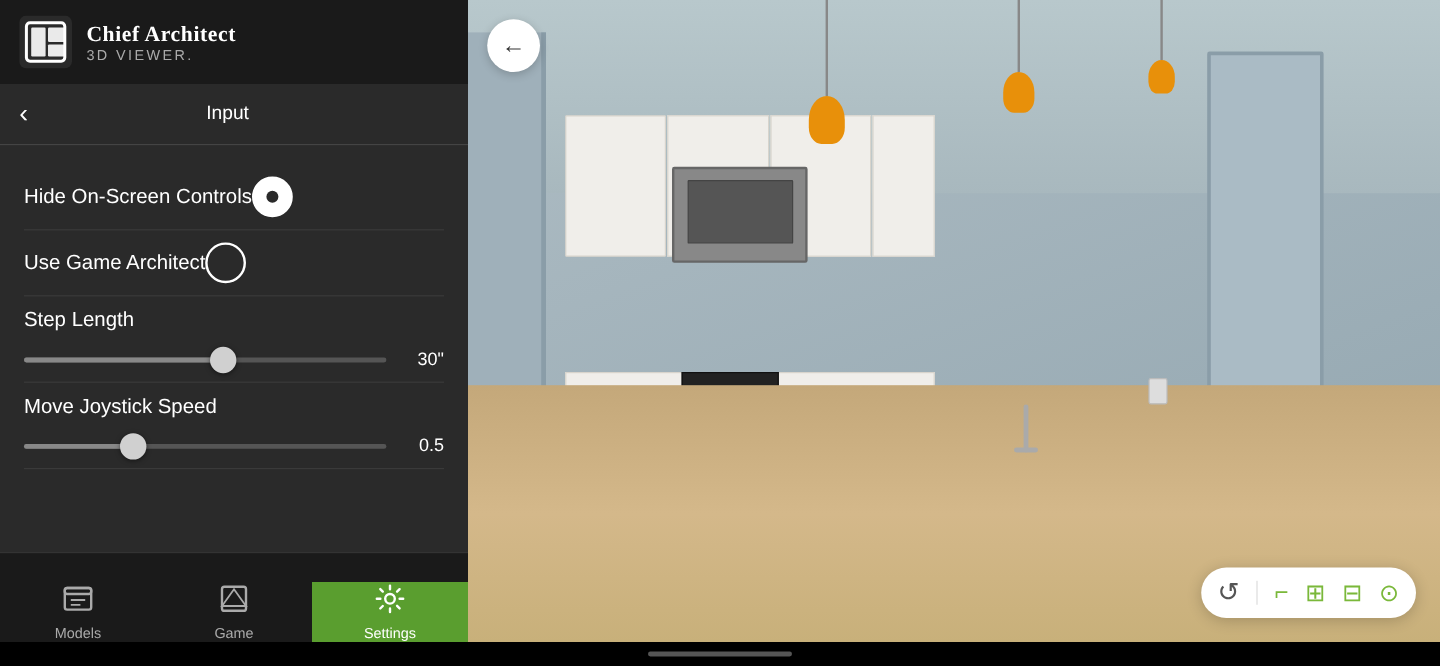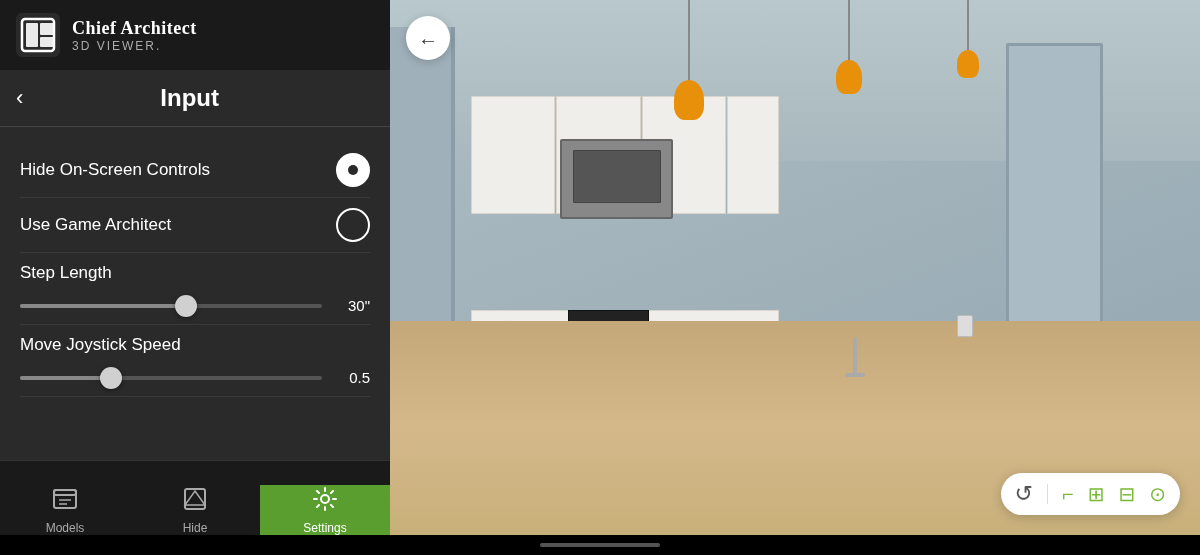--- a/index.html
+++ b/index.html
@@ -72,37 +72,37 @@
     .back-btn {
       color: #ffffff;
       font-size: 22px;
       cursor: pointer;
       margin-right: 12px;
       line-height: 1;
     }
 
     .nav-title {
       color: #ffffff;
-      font-size: 24px;
-      font-weight: 700;
+      font-size: 16px;
+      font-weight: 400;
       flex: 1;
       text-align: center;
       margin-right: 30px;
     }
 
     .settings-content {
       flex: 1;
       padding: 16px 20px;
       overflow-y: auto;
     }
 
     .setting-row {
       display: flex;
       align-items: center;
-      justify-content: space-between;
+      justify-content: flex-start;
       padding: 10px 0;
       border-bottom: 1px solid #3a3a3a;
     }
 
     .setting-label {
       color: #ffffff;
       font-size: 17px;
     }
 
     .toggle-btn {
@@ -380,21 +380,21 @@
         </div>
         <span class="tab-label">Models</span>
       </div>
       <div class="tab-item">
         <div class="tab-icon">
           <svg width="28" height="28" viewBox="0 0 28 28" fill="none" xmlns="http://www.w3.org/2000/svg">
             <rect x="4" y="4" width="20" height="20" rx="2" stroke="#aaa" stroke-width="2" fill="none"></rect>
             <polygon points="14,6 24,20 4,20" stroke="#aaa" stroke-width="1.5" fill="none"></polygon>
           </svg>
         </div>
-        <span class="tab-label">Hide</span>
+        <span class="tab-label">Game</span>
       </div>
       <div class="tab-item active">
         <div class="tab-icon">
           <svg width="28" height="28" viewBox="0 0 28 28" fill="none" xmlns="http://www.w3.org/2000/svg">
             <circle cx="14" cy="14" r="4" stroke="white" stroke-width="2" fill="none"></circle>
             <path d="M14 3v3M14 22v3M3 14h3M22 14h3M5.9 5.9l2.1 2.1M19.9 19.9l2.1 2.1M5.9 22.1l2.1-2.1M19.9 8.1l2.1-2.1" stroke="white" stroke-width="2" stroke-linecap="round"></path>
           </svg>
         </div>
         <span class="tab-label">Settings</span>
       </div>

